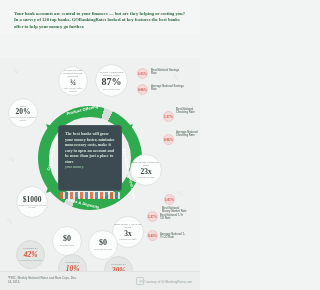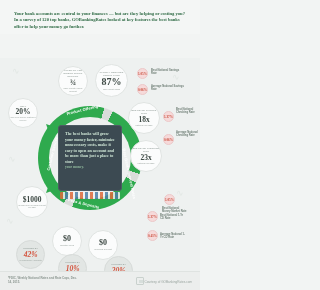--- a/index.html
+++ b/index.html
@@ -298,33 +298,33 @@
     <div class="cap" style="font-size:2.3px">ONLY</div>
     <div class="big" style="font-size:7.5px">20%</div>
     <div class="sub" style="font-size:2.2px;line-height:2.6px">offer 24/7 phone customer service</div>
   </div>
 
   <div class="bub" style="left:16px;top:128px;width:32px;height:32px">
     <div class="big" style="font-size:7.5px">$1000</div>
     <div class="sub" style="font-size:2.2px;line-height:2.6px">median min opening deposit for CDs</div>
   </div>
 
-  <div class="bub" style="left:128px;top:44px;width:32px;height:32px">
-    <div class="cap" style="font-size:2.2px">BEST BANK SAVINGS RATE</div>
-    <div class="big" style="font-size:7.5px">18x</div>
-    <div class="sub" style="font-size:2.3px">national average</div>
-  </div>
-
-  <div class="bub" style="left:130px;top:82px;width:32px;height:32px">
+
+  <div class="bub" style="left:130px;top:96px;width:32px;height:32px">
     <div class="cap" style="font-size:2.2px">BEST BANK CHECKING RATE</div>
     <div class="big" style="font-size:7.5px">23x</div>
     <div class="sub" style="font-size:2.3px">national average</div>
   </div>
 
 
+  <div class="bub" style="left:112px;top:158px;width:32px;height:32px">
+    <div class="cap" style="font-size:2.2px">BEST BANK 1-YEAR CD RATE</div>
+    <div class="big" style="font-size:7.5px">3x</div>
+    <div class="sub" style="font-size:2.3px">national average</div>
+  </div>
 
   <div class="rate-pill" style="left:137px;top:10px;width:11px;height:11px">1.05%</div>
   <div class="rate-lbl" style="left:151px;top:11px;width:34px">Best National Savings Rate</div>
 
   <div class="rate-pill" style="left:137px;top:26px;width:11px;height:11px">0.06%</div>
   <div class="rate-lbl" style="left:151px;top:27px;width:34px">Average National Savings Rate</div>
 
   <div class="rate-pill" style="left:163px;top:53px;width:11px;height:11px">1.37%</div>
   <div class="rate-lbl" style="left:176px;top:50px;width:22px">Best National Checking Rate</div>
 

